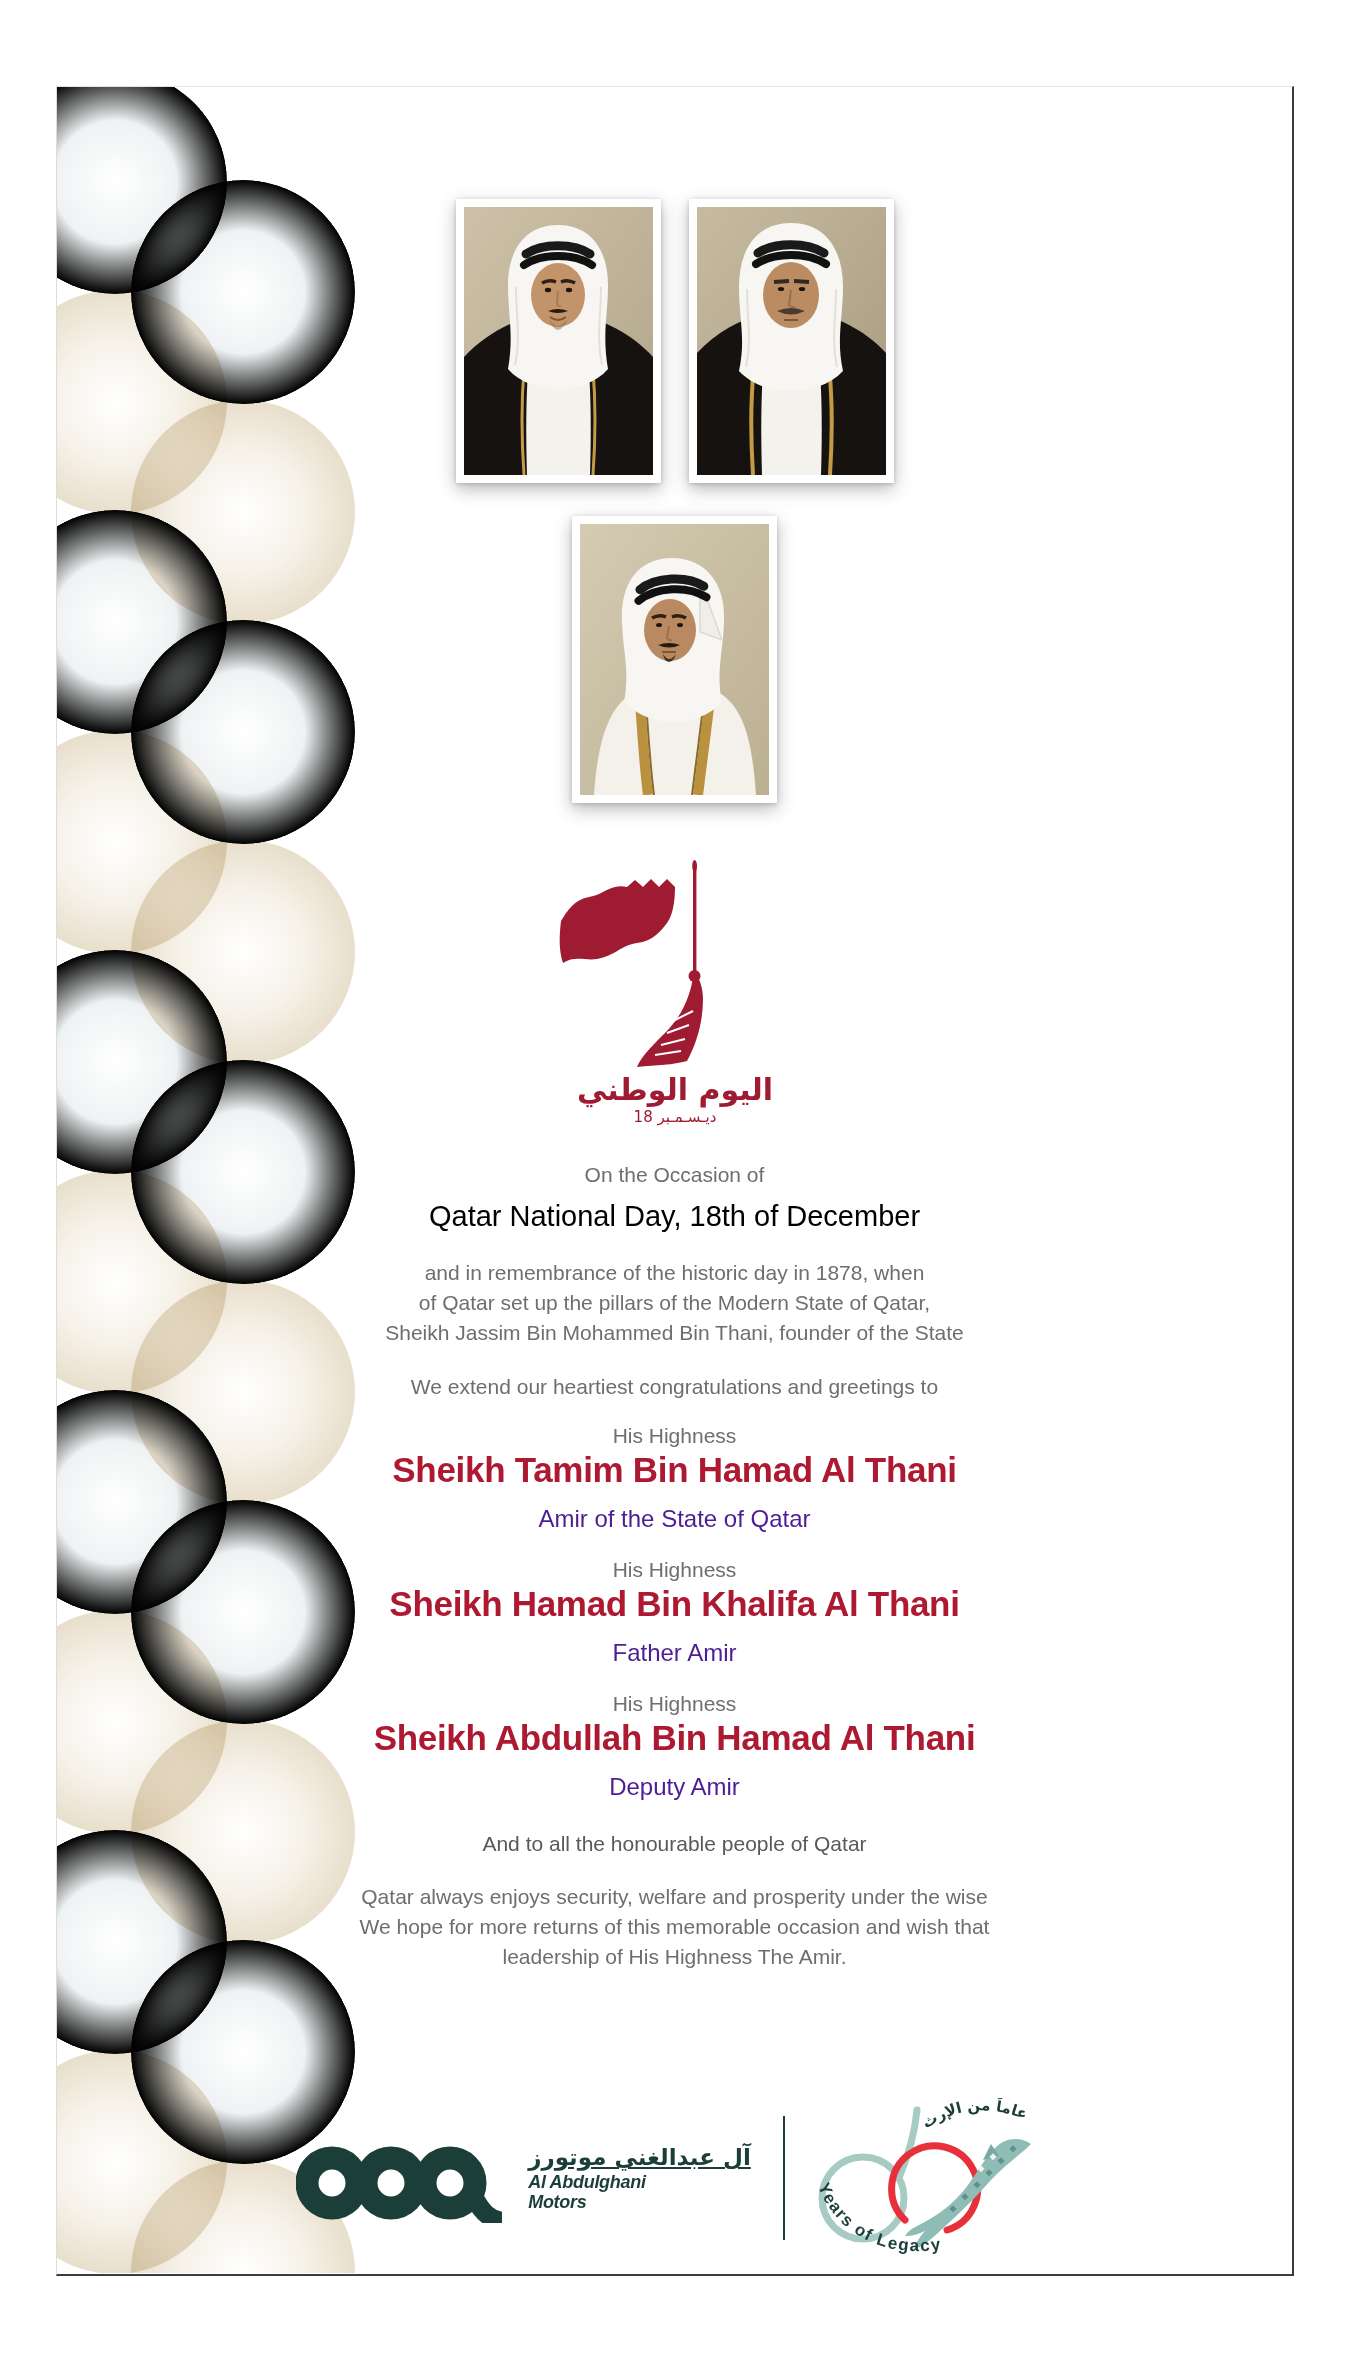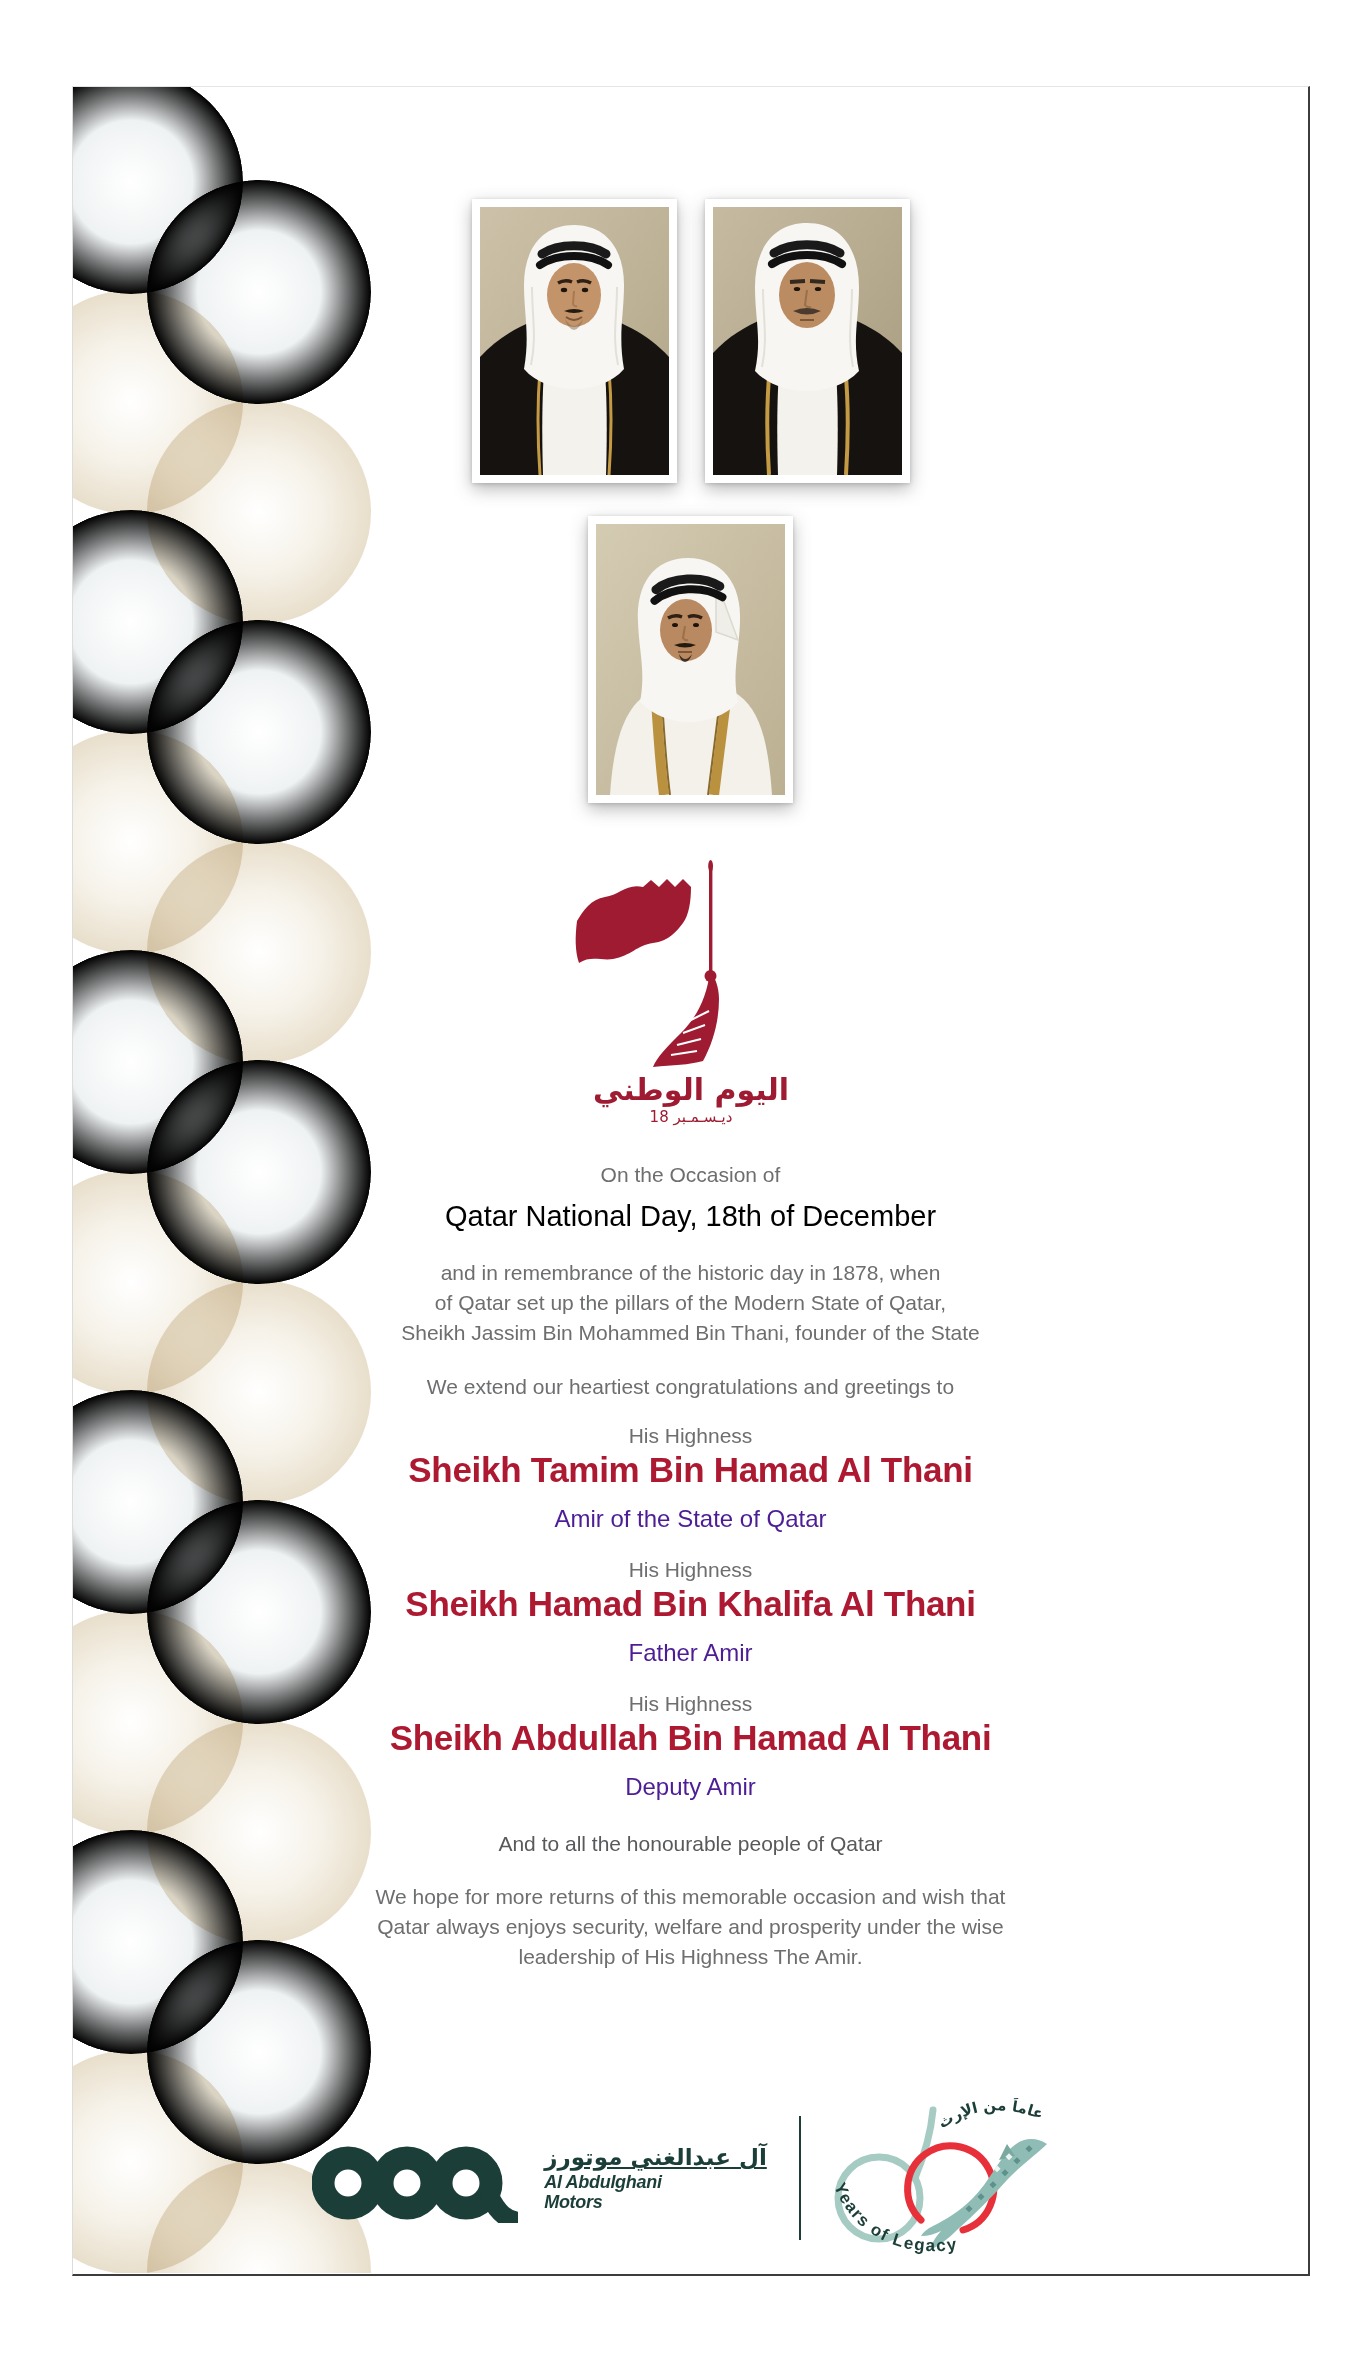--- a/index.html
+++ b/index.html
@@ -3,21 +3,21 @@
 <meta charset="utf-8">
 <style>
   * { margin:0; padding:0; box-sizing:border-box; }
   html,body { background:#ffffff; }
   body {
     width:1351px; height:2365px; position:relative;
     font-family:"Liberation Sans", sans-serif;
     -webkit-font-smoothing:antialiased;
   }
   .card {
-    position:absolute; left:72px; top:86px; width:1238px; height:2190px;
+    position:absolute; left:56px; top:86px; width:1238px; height:2190px;
     background:#ffffff; overflow:hidden;
     border-top:1px solid #e4e4e4; border-left:1px solid #dcdcdc;
     border-right:2px solid #3c3c3c; border-bottom:2px solid #3c3c3c;
   }
   .pattern-strip { position:absolute; left:0; top:0; width:300px; height:2186px; }
   .pattern-strip circle { mix-blend-mode:multiply; }
   .content {
     position:relative; z-index:1; display:flex; flex-direction:column;
     align-items:center; padding-top:112px; text-align:center;
   }
@@ -240,22 +240,22 @@
 
     <div class="dedication">
       <div class="hh">His Highness</div>
       <div class="name">Sheikh Abdullah Bin Hamad Al Thani</div>
       <div class="role">Deputy Amir</div>
     </div>
 
     <div class="people-line">And to all the honourable people of Qatar</div>
 
     <div class="closing">
+      <div>Qatar always enjoys security, welfare and prosperity under the wise</div>
       <div>We hope for more returns of this memorable occasion and wish that</div>
-      <div>Qatar always enjoys security, welfare and prosperity under the wise</div>
       <div>leadership of His Highness The Amir.</div>
     </div>
 
     <div class="footer-logos">
 
       <svg width="206" height="90" viewBox="0 0 206 90">
         <g fill="none" stroke="#1c3e38">
           <circle cx="36" cy="50" r="25" stroke-width="23"></circle>
           <circle cx="95" cy="50" r="25" stroke-width="23"></circle>
           <circle cx="154" cy="50" r="25" stroke-width="23"></circle>

